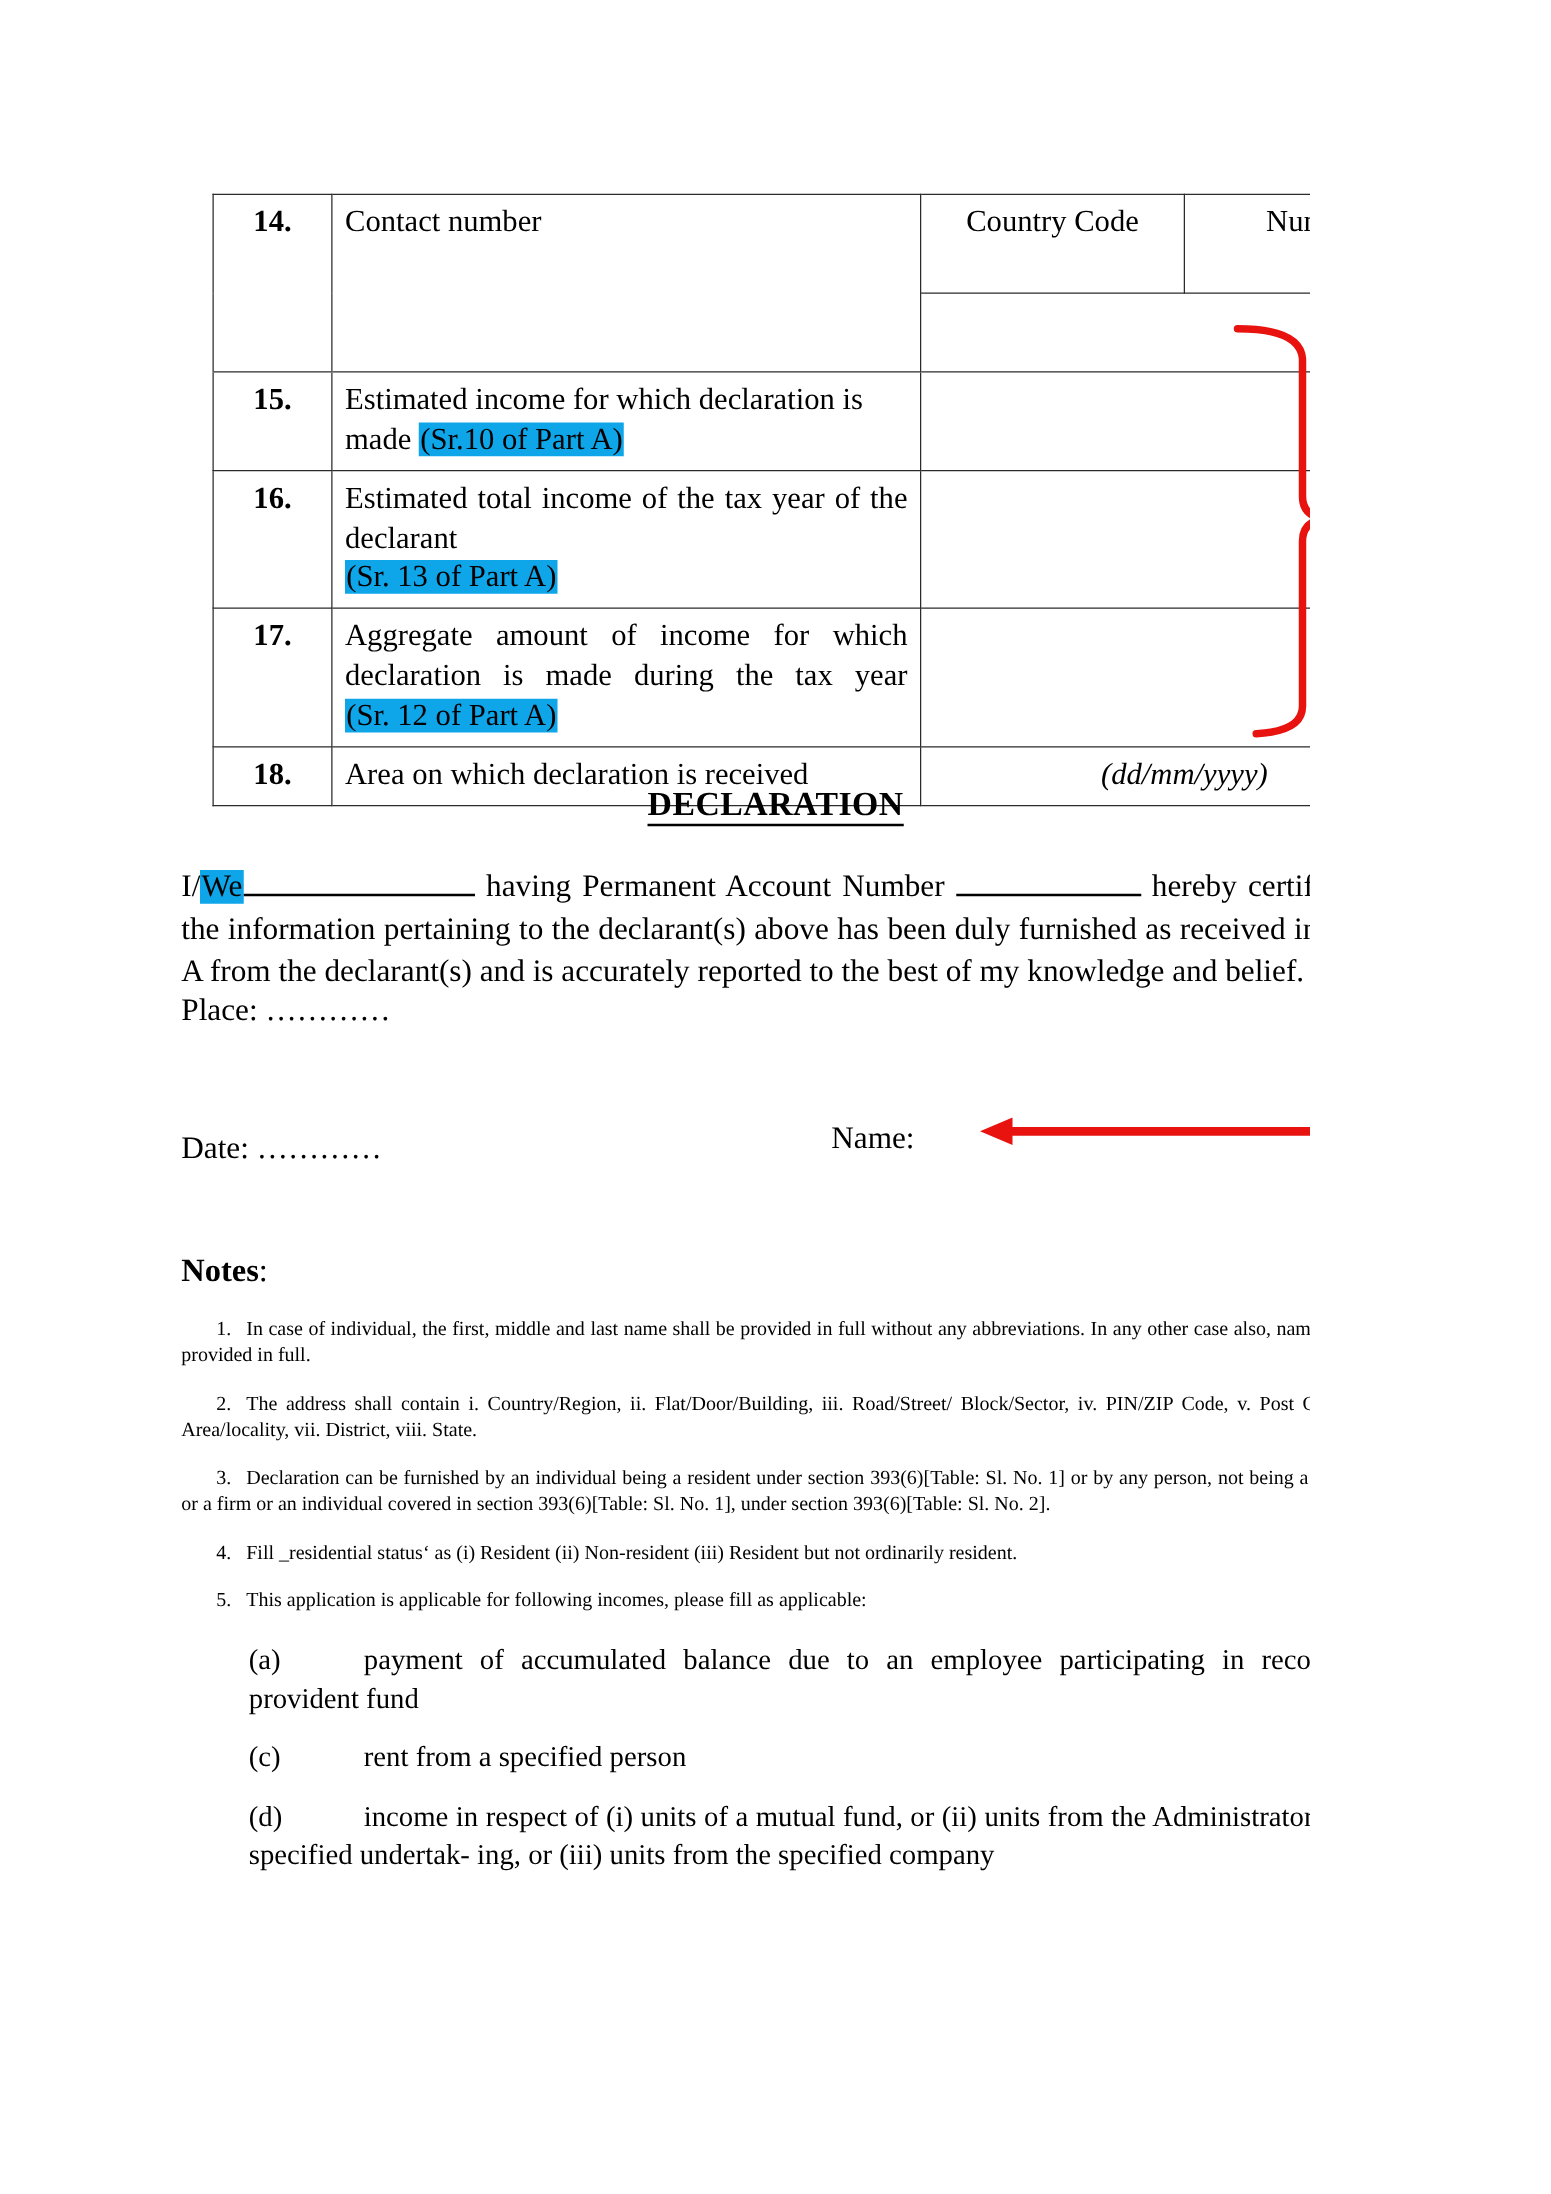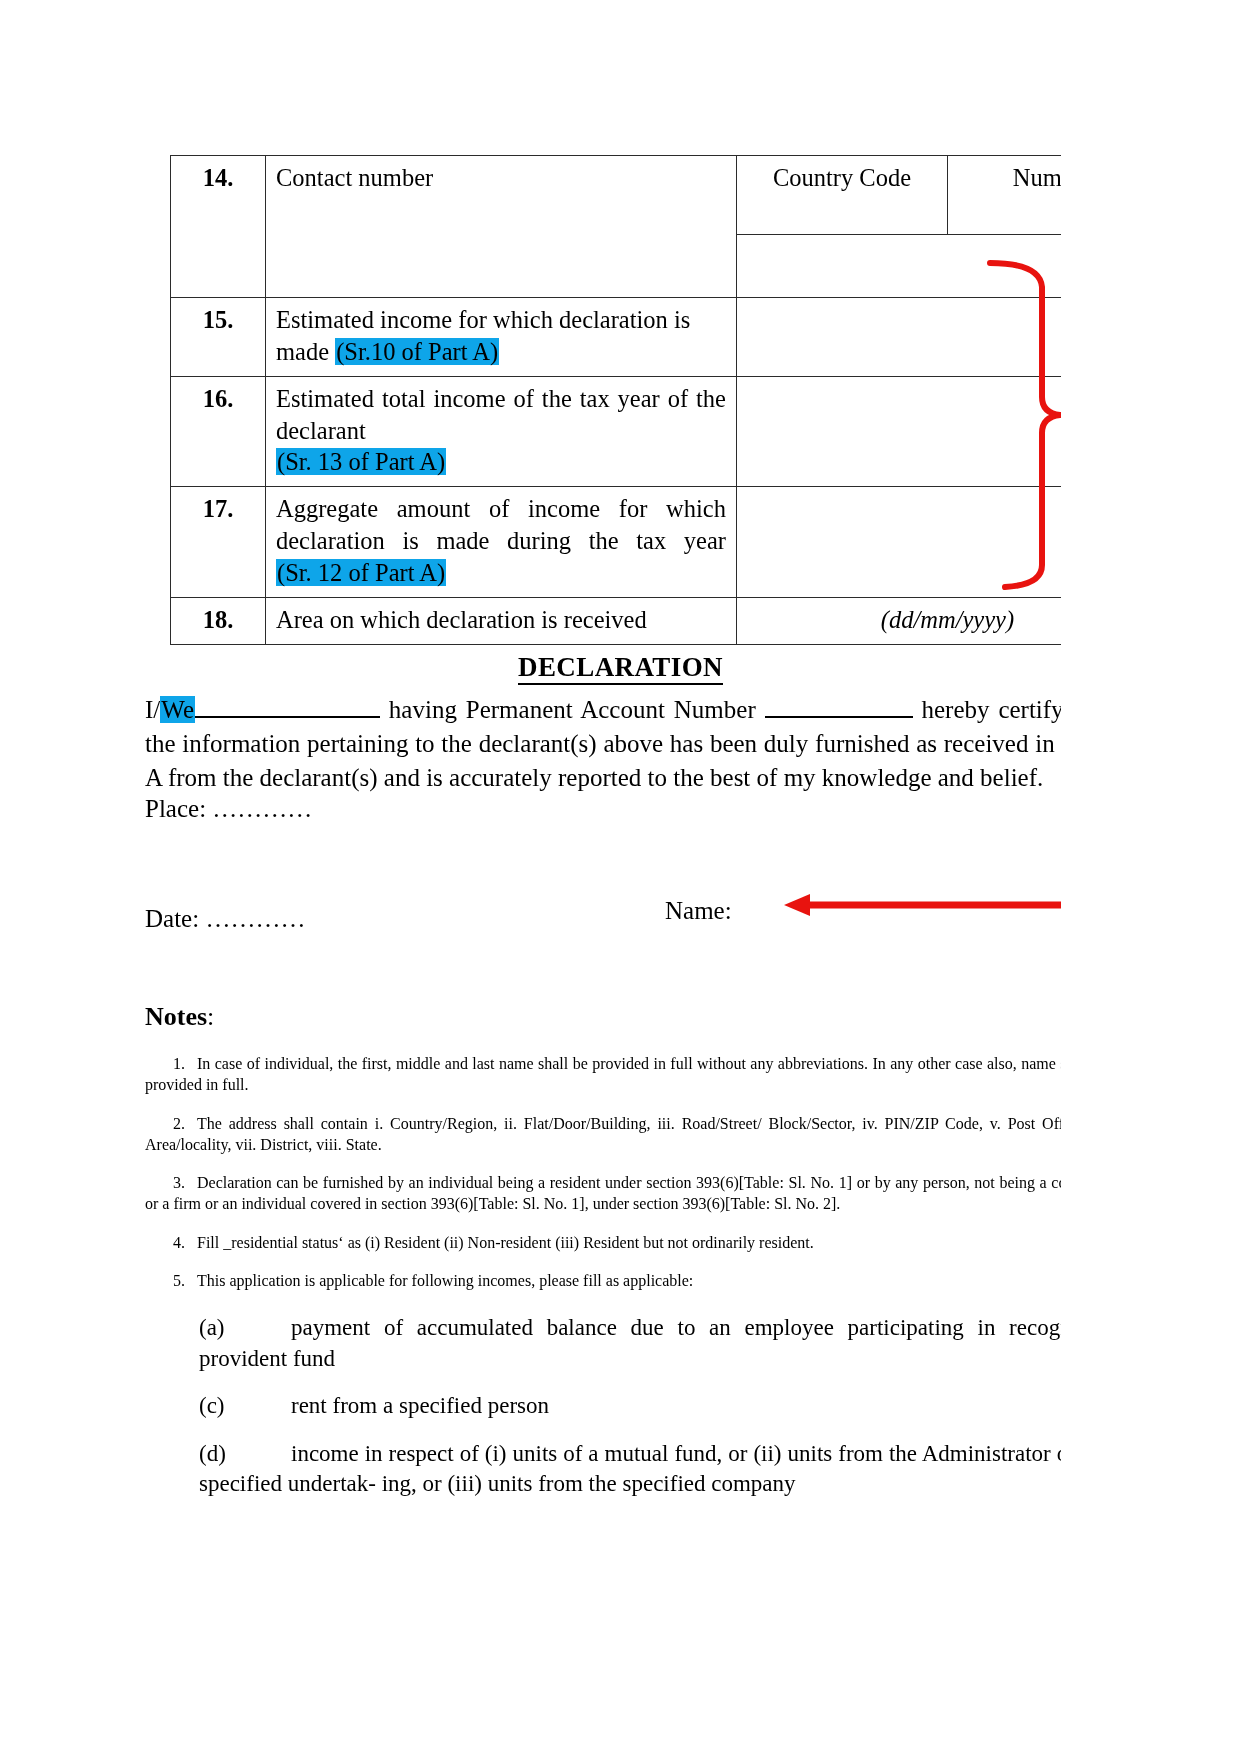--- a/index.html
+++ b/index.html
@@ -10,21 +10,20 @@
   body {
     font-family: "Liberation Serif", "DejaVu Serif", serif;
     color: #000000;
   }
   #page {
     position: relative;
     width: 1048px;
     height: 1755px;
     background: #ffffff;
     overflow: hidden;
-    padding-left: 13px;
   }
 
   
   .form-table {
     position: absolute;
     left: 170px;
     top: 155px;
     width: 904px;
     border-collapse: collapse;
     table-layout: fixed;
@@ -79,21 +78,21 @@
     position: absolute;
     pointer-events: none;
   }
   #brace-svg { left: 985px; top: 245px; width: 140px; height: 360px; }
   #arrow-svg { left: 780px; top: 885px; width: 300px; height: 40px; }
 
   
   #declaration-title {
     position: absolute;
     left: 0;
-    top: 652px;
+    top: 628px;
     width: 1241px;
     text-align: center;
     font-weight: bold;
     font-size: 27px;
     letter-spacing: 0.4px;
   }
   #declaration-title span { border-bottom: 2.5px solid #000; padding-bottom: 1px; }
 
   #declaration-body {
     position: absolute;

